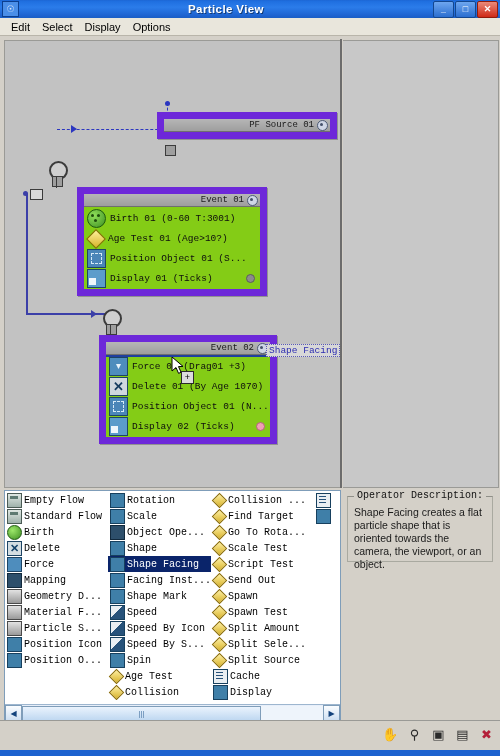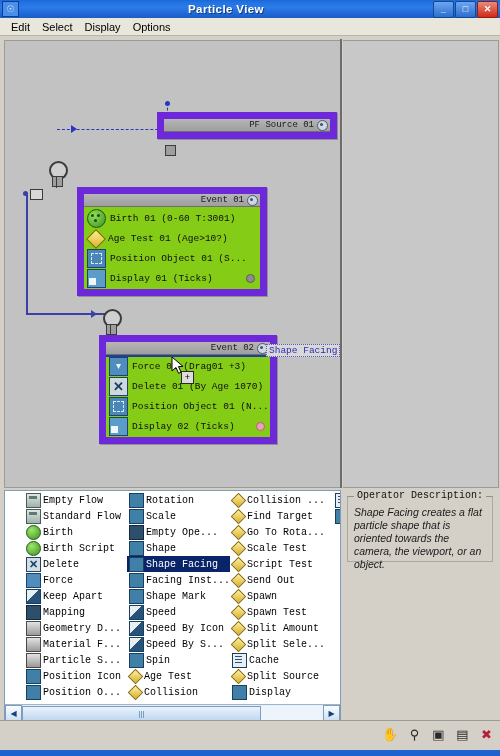--- a/index.html
+++ b/index.html
@@ -89,21 +89,21 @@
   
   .ghost{position:absolute;font-family:"Liberation Mono",monospace;font-size:9.5px;color:#2b2bb0;
     background:#d8d8d8;border:1px dotted #5a5ab8;padding:0 2px;white-space:nowrap;}
   .cursor{position:absolute;width:18px;height:20px;}
   .plusbox{position:absolute;width:11px;height:11px;background:#dcdcdc;border:1px solid #2a2a2a;
     display:flex;align-items:center;justify-content:center;font-size:9px;line-height:9px;color:#000;}
 
   
   .depot{position:absolute;left:4px;top:454px;width:335px;height:230px;background:#fff;
     border:1px solid #7f9db9;overflow:hidden;}
-  .depot-cols{position:absolute;left:0;top:0;width:335px;height:164px;display:flex;margin-left:19px;}
+  .depot-cols{position:absolute;left:0;top:0;width:335px;height:164px;display:flex;}
   .dcol{width:103px;flex:0 0 103px;padding-top:1px;}
   .dcol.w4{width:26px;flex:0 0 26px;}
   .ditem{height:16px;display:flex;align-items:center;gap:2px;padding-left:2px;white-space:nowrap;overflow:hidden;}
   .ditem .dl{font-family:"Liberation Mono",monospace;font-size:10px;color:#000;}
   .ditem.sel{background:#0a246a;}
   .ditem.sel .dl{color:#fff;}
   .di{width:13px;height:13px;flex:0 0 13px;}
   .di-flow{background:linear-gradient(to bottom,#dfe7e3,#9fb2ab);border:1px solid #4b5b55;position:relative;}
   .di-flow:after{content:"";position:absolute;left:2px;top:2px;width:8px;height:3px;background:#5e7a72;}
   .di-birth{background:radial-gradient(circle at 35% 33%,#9de86a,#3f8f22);border:1px solid #1d5a10;border-radius:50%;}
@@ -130,21 +130,21 @@
     background:linear-gradient(to bottom,#eaf3fd,#bcd6f0);border:1px solid #7f9db9;
     display:flex;align-items:center;justify-content:center;}
   .hs-grip{width:5px;height:7px;background:repeating-linear-gradient(to right,#7d9fc2 0 1px,transparent 1px 2px);}
 
   
   .opdesc{position:absolute;left:343px;top:454px;width:155px;height:230px;background:#d4d0c8;}
   .gbox{position:absolute;left:4px;top:6px;width:144px;height:64px;border:1px solid #a9a9a0;
     border-top-color:#8f8f88;}
   .gbox-title{position:absolute;left:6px;top:-7px;background:#d4d0c8;padding:0 3px;
     font-family:"Liberation Mono",monospace;font-size:10px;color:#111;}
-  .gbox-body{padding:9px 5px 0 6px;font-size:10.5px;color:#1a1a1a;line-height:13px;font-style:italic;}
+  .gbox-body{padding:9px 5px 0 6px;font-size:10.5px;color:#1a1a1a;line-height:13px;}
 
   
   .botbar{position:absolute;left:0;top:720px;width:500px;height:30px;background:#d4d0c8;
     border-top:1px solid #9a9a96;}
   .bot-icons{position:absolute;right:4px;top:4px;display:flex;align-items:center;gap:5px;}
   .bi{width:19px;height:19px;display:flex;align-items:center;justify-content:center;
     font-size:13px;line-height:13px;color:#2a2a2a;}
   .bi.red{color:#b4203a;}
   .bframe{position:absolute;left:0;bottom:0;width:500px;height:6px;background:#1d62cf;}
 </style>
@@ -275,36 +275,28 @@
             </div>
           <div class="ditem">
               <span class="di di-flow"></span>
               <span class="dl">Standard Flow</span>
             </div>
           <div class="ditem">
               <span class="di di-birth"></span>
               <span class="dl">Birth</span>
             </div>
           <div class="ditem">
-              <span class="di di-birth"></span>
-              <span class="dl">Birth Script</span>
-            </div>
-          <div class="ditem">
               <span class="di di-del">✕</span>
               <span class="dl">Delete</span>
             </div>
           <div class="ditem">
               <span class="di di-blue"></span>
               <span class="dl">Force</span>
             </div>
           <div class="ditem">
-              <span class="di di-speed"></span>
-              <span class="dl">Keep Apart</span>
-            </div>
-          <div class="ditem">
               <span class="di di-dark"></span>
               <span class="dl">Mapping</span>
             </div>
           <div class="ditem">
               <span class="di di-gray"></span>
               <span class="dl">Geometry D...</span>
             </div>
           <div class="ditem">
               <span class="di di-gray"></span>
               <span class="dl">Material F...</span>
@@ -327,21 +319,21 @@
           <div class="ditem">
               <span class="di di-teal"></span>
               <span class="dl">Rotation</span>
             </div>
           <div class="ditem">
               <span class="di di-teal"></span>
               <span class="dl">Scale</span>
             </div>
           <div class="ditem">
               <span class="di di-dark"></span>
-              <span class="dl">Empty Ope...</span>
+              <span class="dl">Object Ope...</span>
             </div>
           <div class="ditem">
               <span class="di di-teal"></span>
               <span class="dl">Shape</span>
             </div>
           <div class="ditem sel">
               <span class="di di-teal"></span>
               <span class="dl">Shape Facing</span>
             </div>
           <div class="ditem">
@@ -413,26 +405,26 @@
             </div>
           <div class="ditem">
               <span class="di di-diam"></span>
               <span class="dl">Split Amount</span>
             </div>
           <div class="ditem">
               <span class="di di-diam"></span>
               <span class="dl">Split Sele...</span>
             </div>
           <div class="ditem">
+              <span class="di di-diam"></span>
+              <span class="dl">Split Source</span>
+            </div>
+          <div class="ditem">
               <span class="di di-doc"></span>
               <span class="dl">Cache</span>
-            </div>
-          <div class="ditem">
-              <span class="di di-diam"></span>
-              <span class="dl">Split Source</span>
             </div>
           <div class="ditem">
               <span class="di di-teal"></span>
               <span class="dl">Display</span>
             </div>
         </div>
 
         <div class="dcol w4">
           <div class="ditem">
               <span class="di di-doc"></span>

